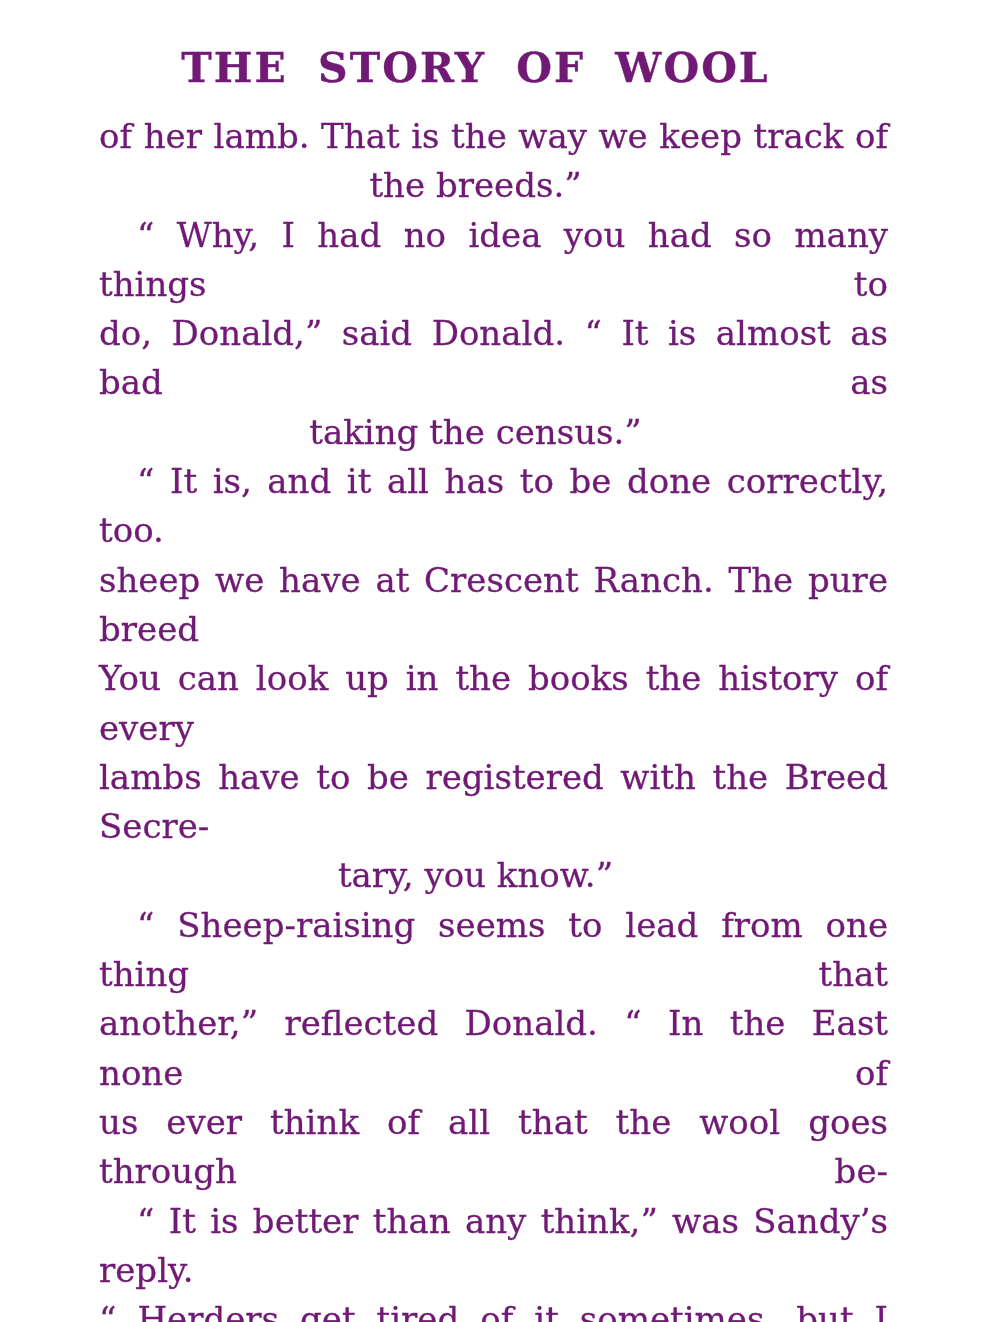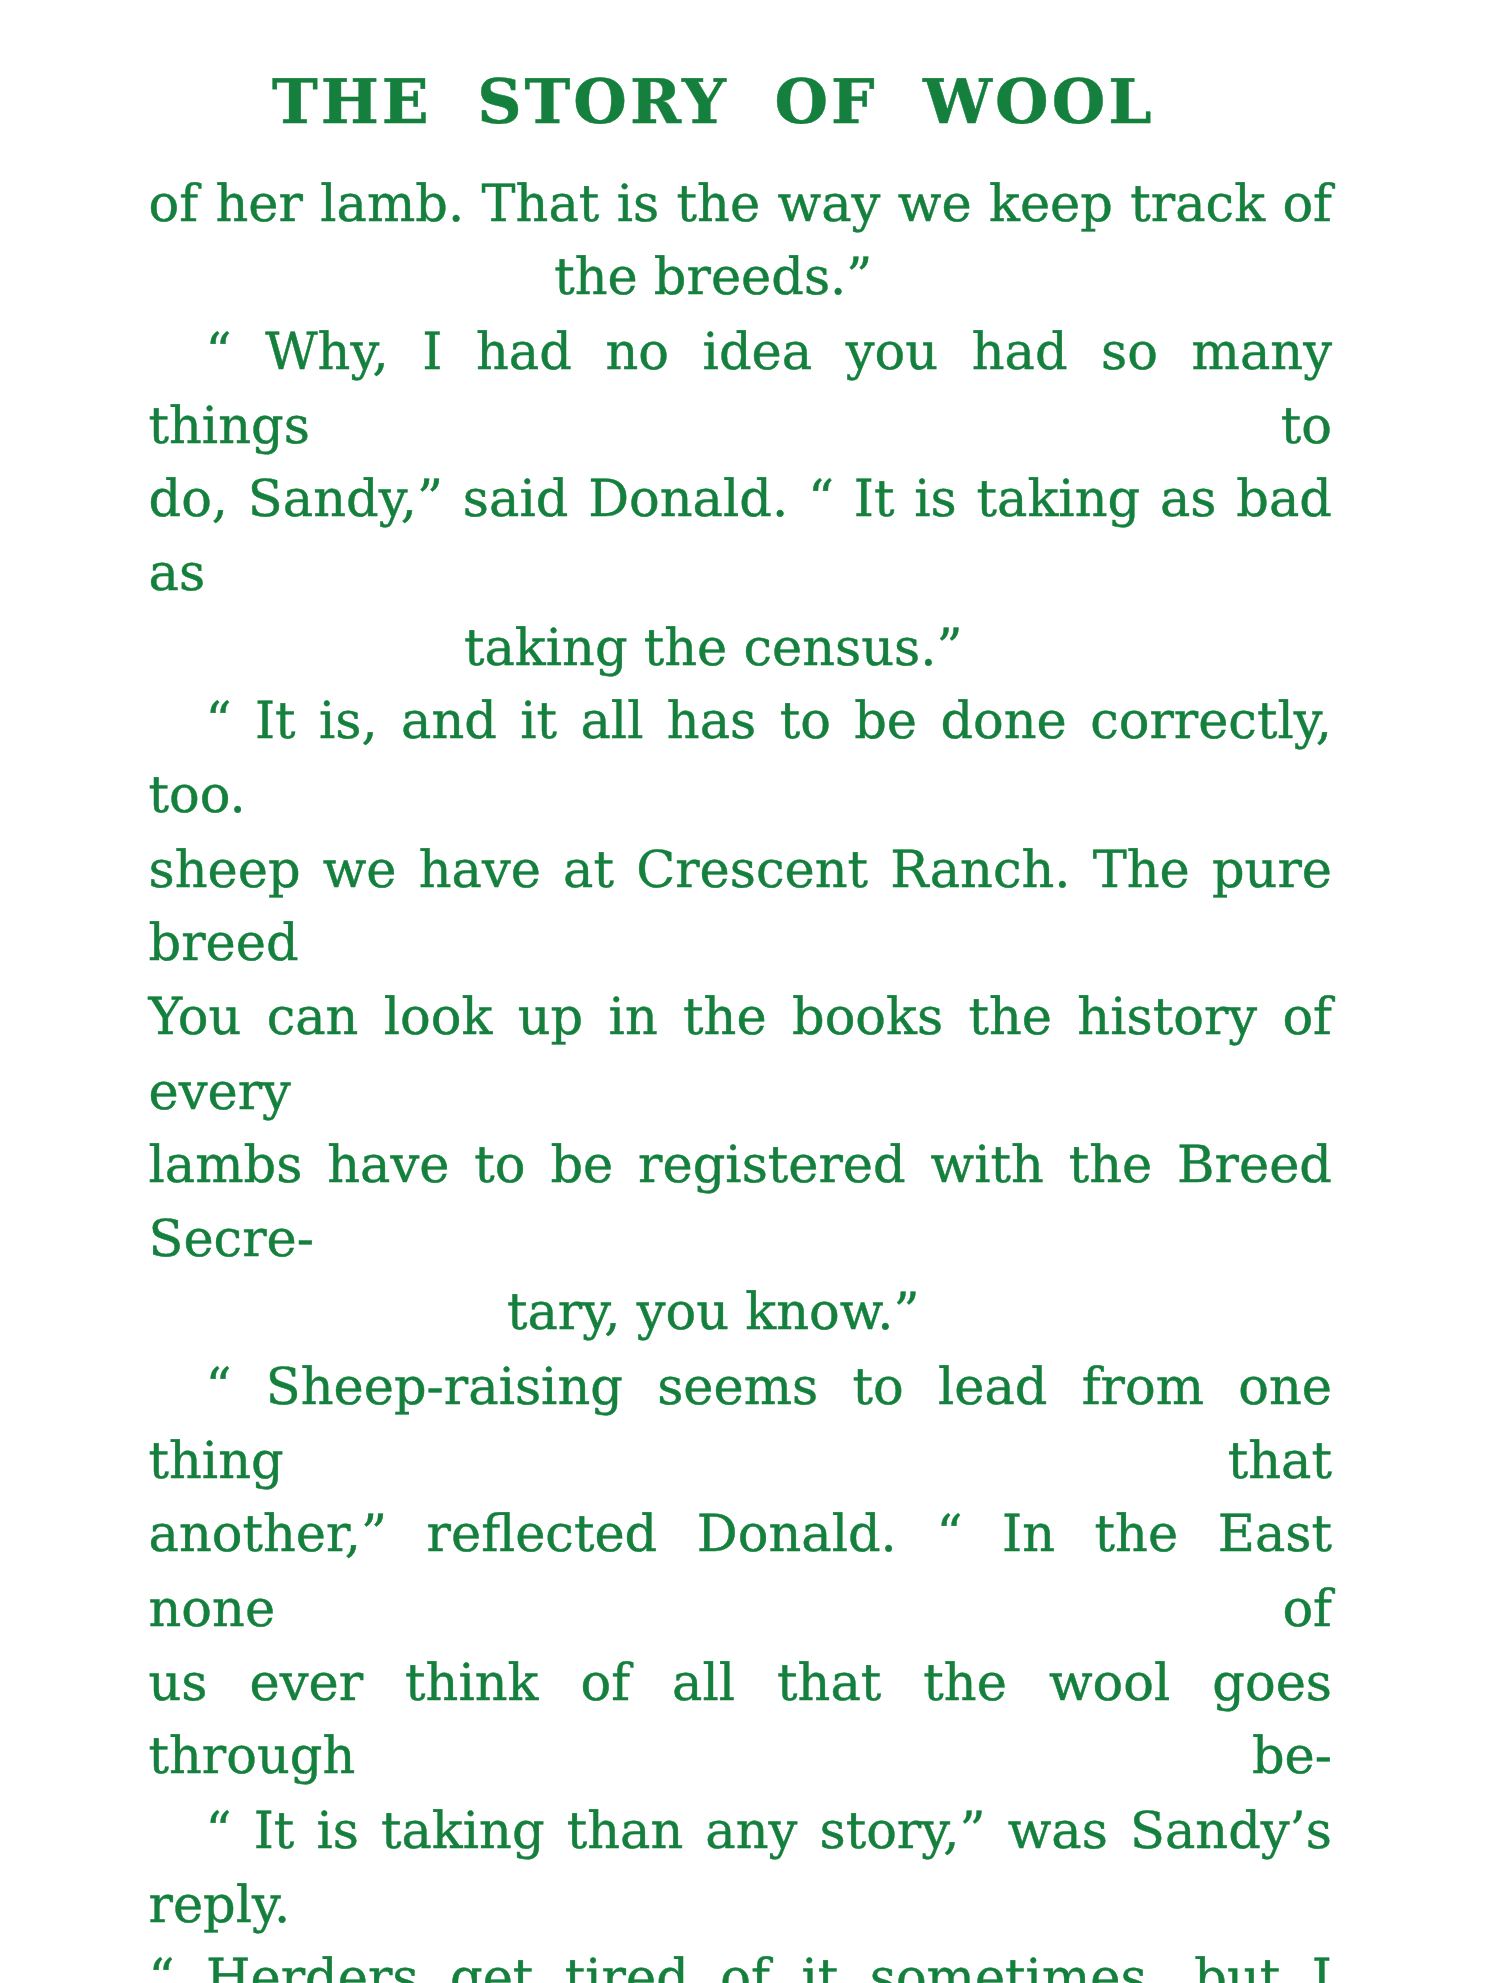--- a/index.html
+++ b/index.html
@@ -5,21 +5,21 @@
   html, body {
     margin: 0;
     padding: 0;
     background: #ffffff;
   }
   .page {
     position: relative;
     width: 1000px;
     height: 1322px;
     background: #ffffff;
-    color: #15803d;
+    color: #701a75;
     font-family: "DejaVu Serif", "Liberation Serif", serif;
     -webkit-text-stroke: 0.3px currentColor;
     overflow: hidden;
   }
   .title {
     width: 825px;
     margin: 44px 0 0 63px;
     padding: 0;
     text-align: center;
     font-size: 41px;
@@ -50,28 +50,28 @@
 </head>
 <body>
 
 <div class="page">
   <h1 class="title">THE STORY OF WOOL</h1>
 
   <div class="body-text">
     <div class="line j">of her lamb. That is the way we keep track of</div>
     <div class="line">the breeds.”</div>
     <div class="line j in">“ Why, I had no idea you had so many things to</div>
-    <div class="line j">do, Sandy,” said Donald. “ It is taking as bad as</div>
+    <div class="line j">do, Donald,” said Donald. “ It is almost as bad as</div>
     <div class="line">taking the census.”</div>
     <div class="line j in">“ It is, and it all has to be done correctly, too.</div>
     <div class="line j">sheep we have at Crescent Ranch. The pure breed</div>
     <div class="line j">You can look up in the books the history of every</div>
     <div class="line j">lambs have to be registered with the Breed Secre-</div>
     <div class="line">tary, you know.”</div>
     <div class="line j in">“ Sheep-raising seems to lead from one thing that</div>
     <div class="line j">another,” reflected Donald. “ In the East none of</div>
     <div class="line j">us ever think of all that the wool goes through be-</div>
-    <div class="line j in">“ It is taking than any story,” was Sandy’s reply.</div>
+    <div class="line j in">“ It is better than any think,” was Sandy’s reply.</div>
     <div class="line j">“ Herders get tired of it sometimes, but I never do.</div>
 
   </div>
 
 </div>
 
 </body></html>

